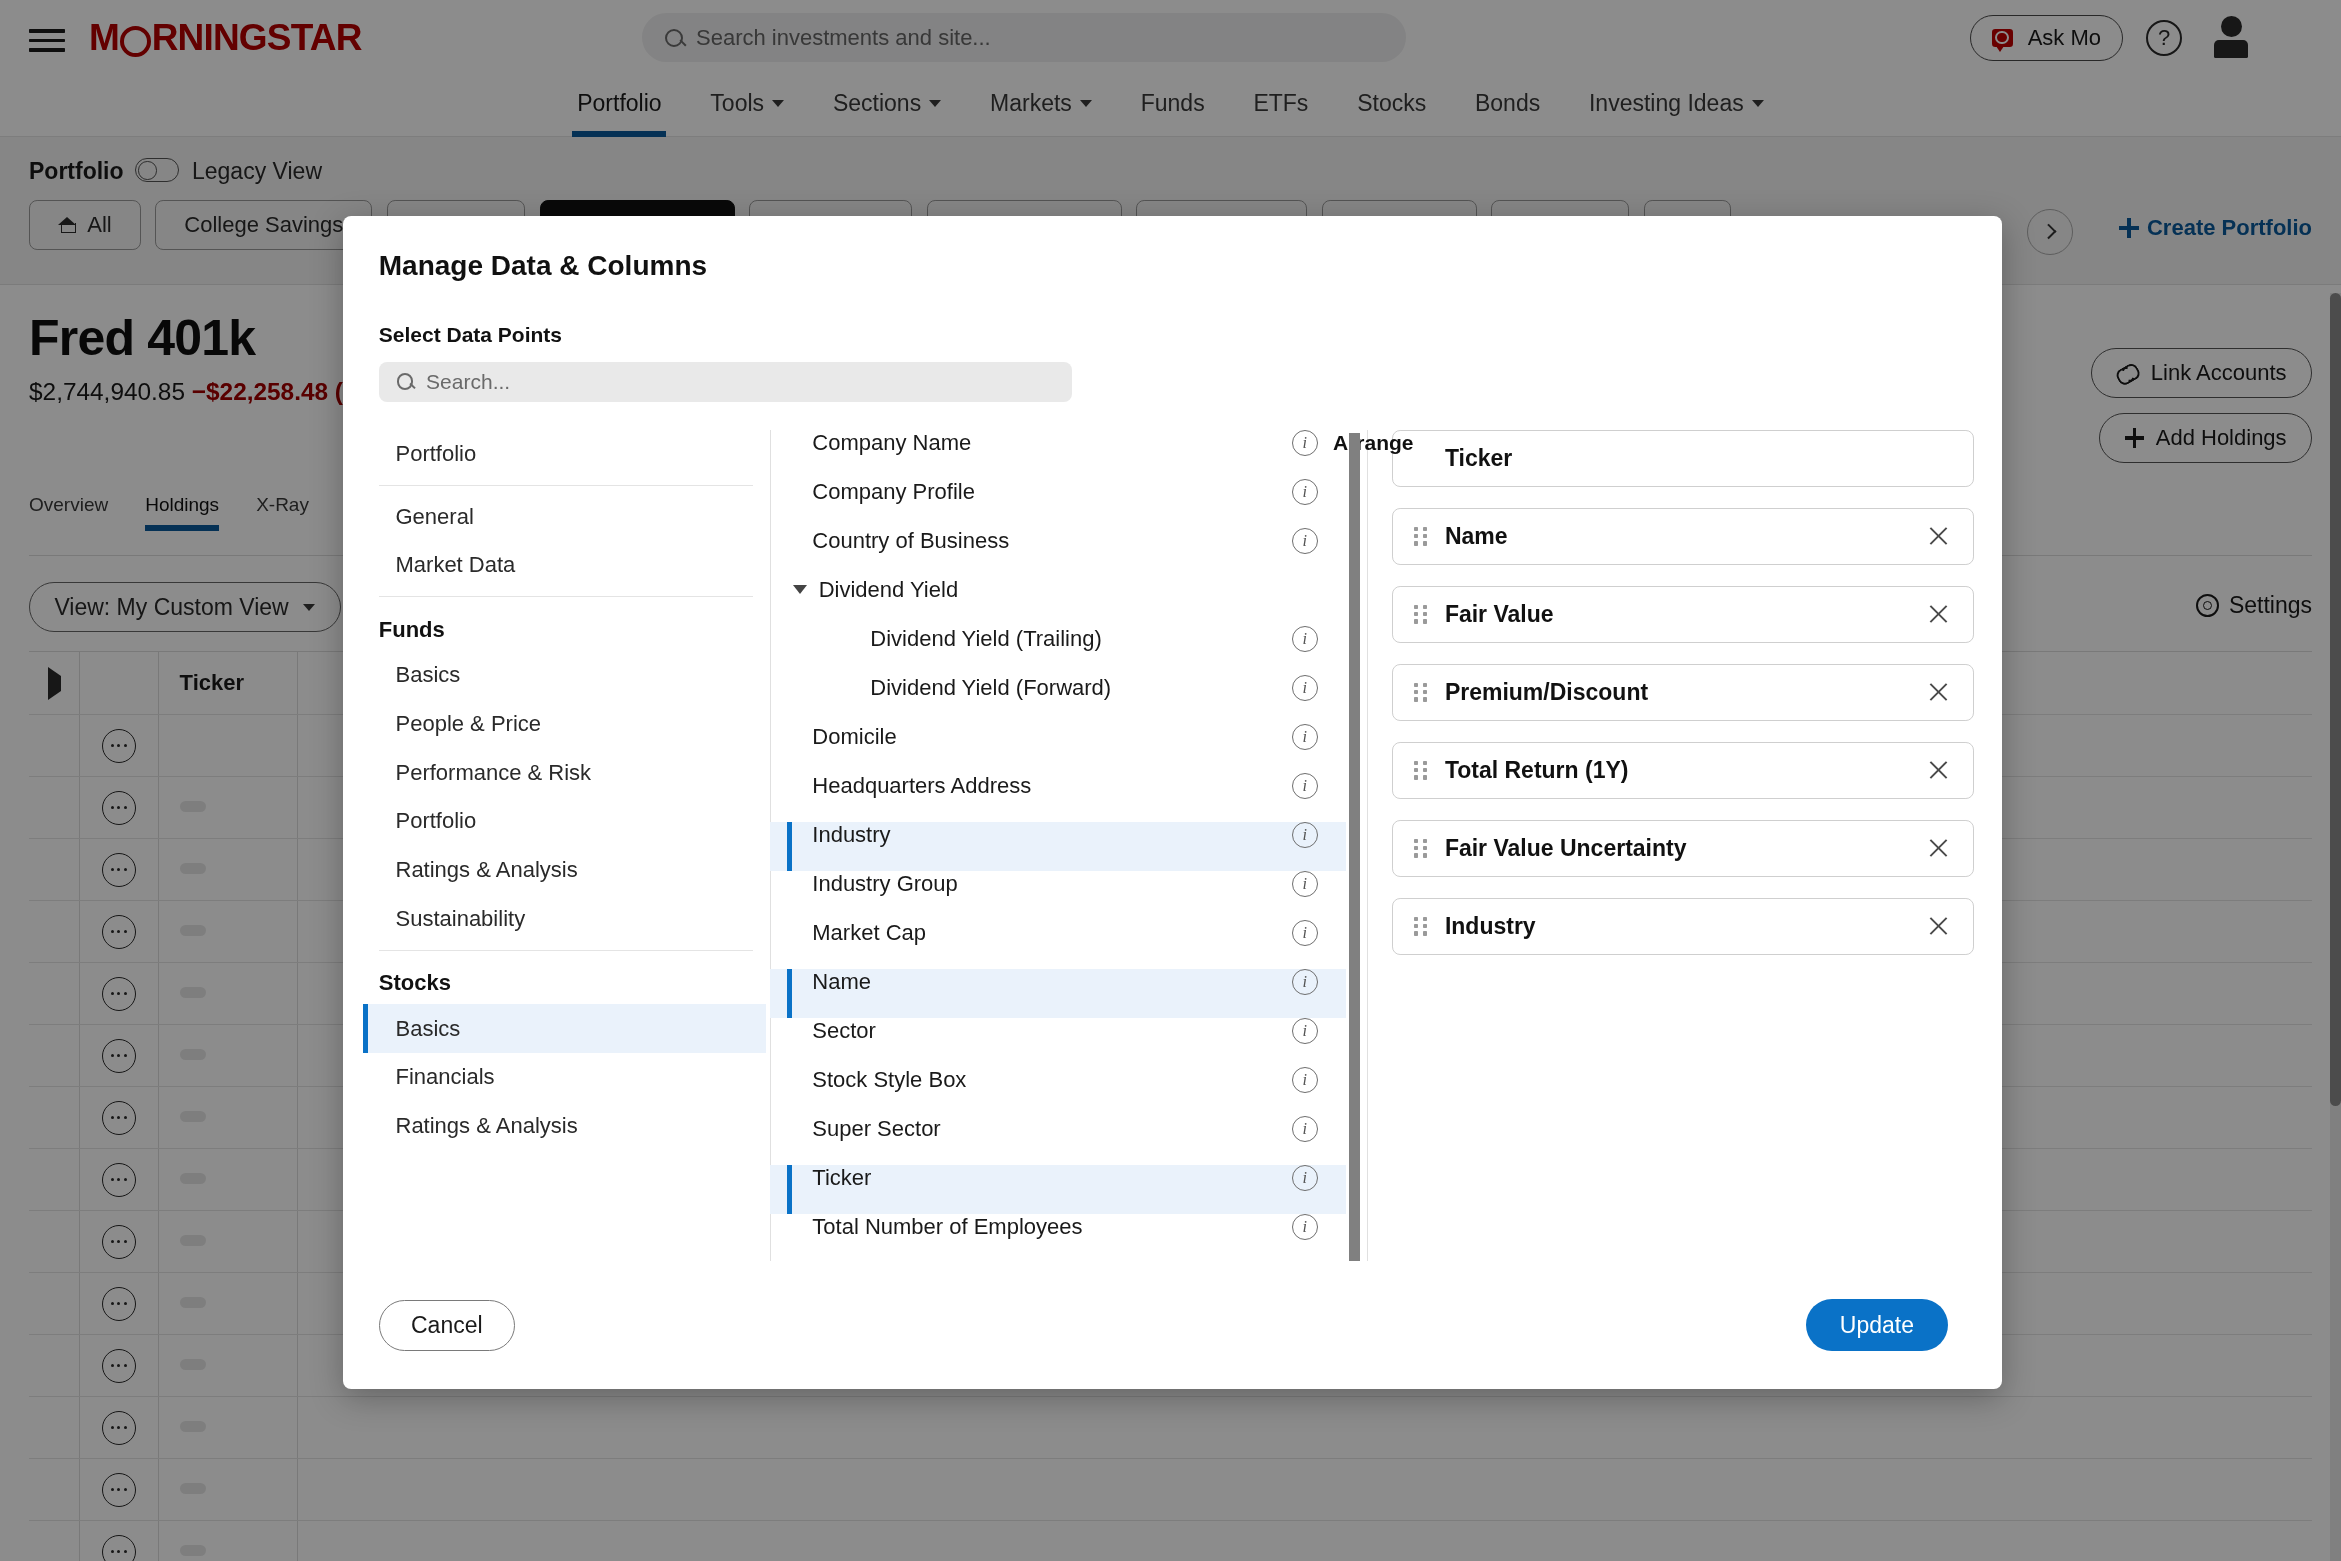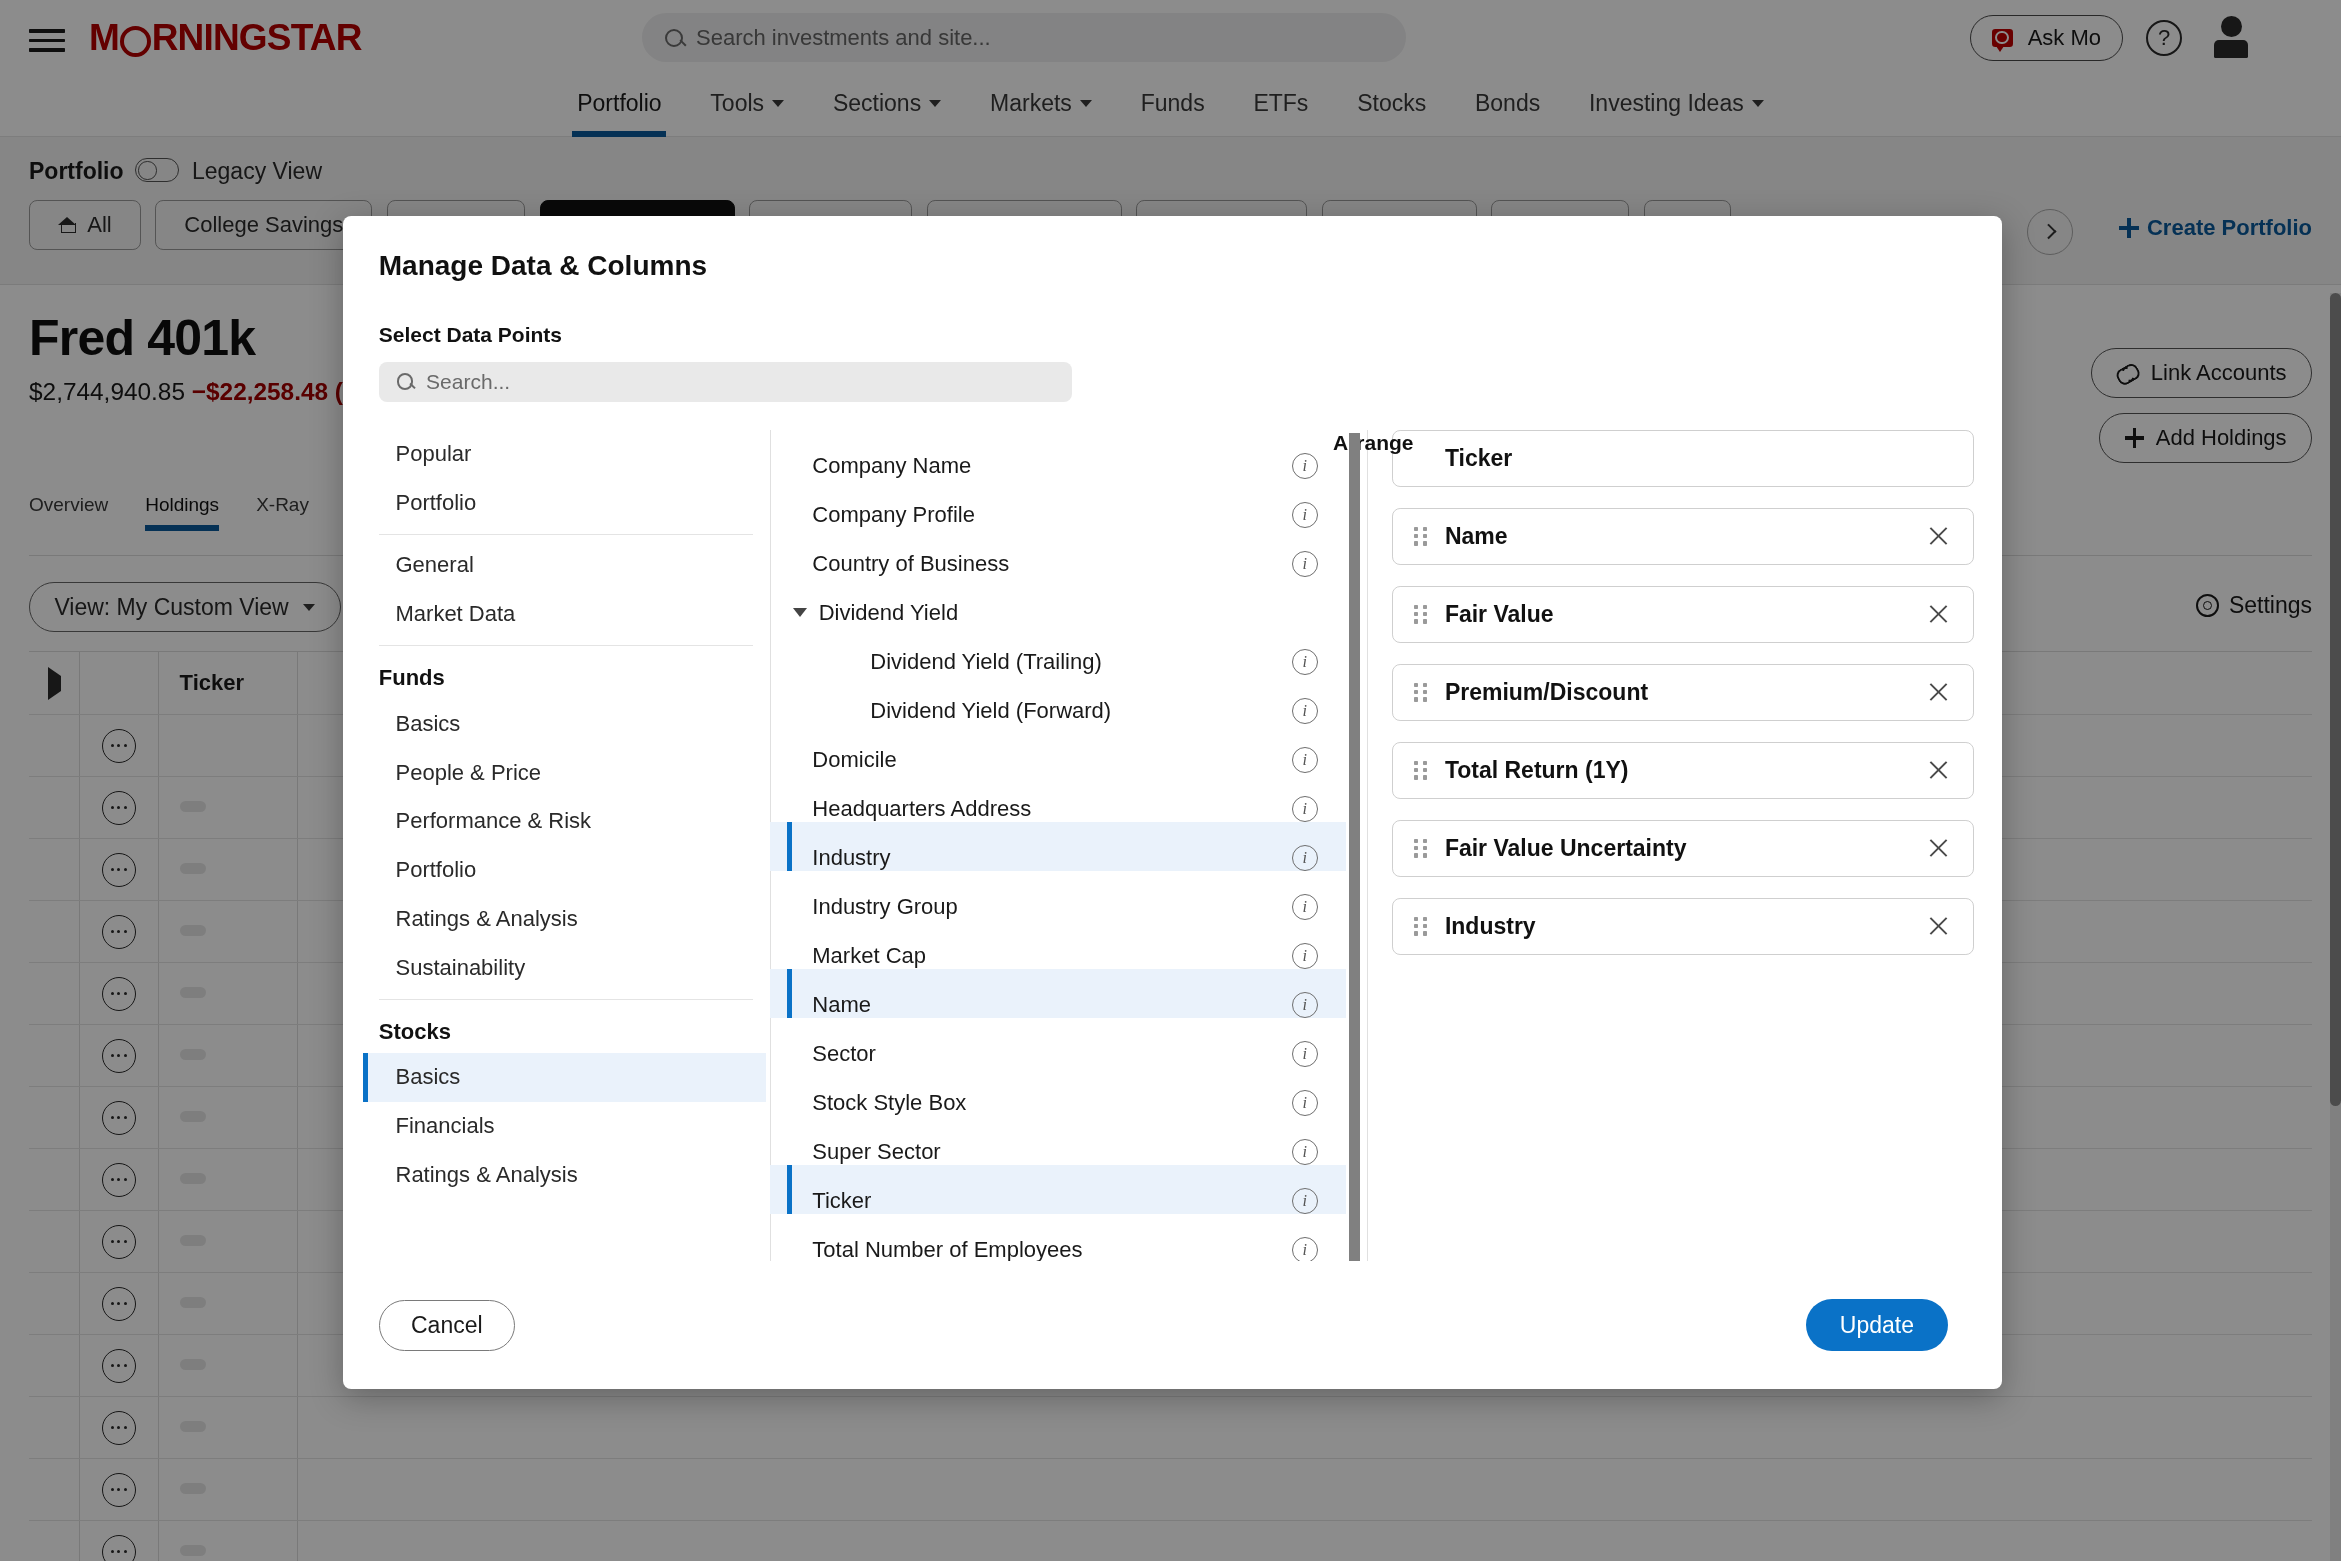--- a/index.html
+++ b/index.html
@@ -274,21 +274,21 @@
   .cat-item.sel::before {
     content:''; position:absolute; left: 0; top:0; bottom: 0; width: 5.7px; background: #0a72c7;
   }
 
   .pane-div { width: 0.8px; background: #e0e0e0; flex:none; }
 
   
   .dp-col { flex: 1; min-width: 0; position: relative; overflow: hidden; }
   .dp-scroll { position:absolute; inset: 0 21px 0 0; overflow: hidden; }
   .dp-item {
-    display:flex; align-items:flex-end; justify-content: space-between;
+    display:flex; align-items:flex-start; justify-content: space-between;
     height: 49px; padding: 0 28px 0 42px; position: relative;
     font-size: 22px; color: #1a1a1a;
   }
   .dp-item.sel { background: #eaf2fb; }
   .dp-item.sel::before {
     content:''; position:absolute; left: 16.3px; top:0; bottom: 0; width: 5.7px; background: #0a72c7;
   }
   .dp-item.child { padding-left: 100px; }
   .dp-item.parent .dp-label { display:flex; align-items:center; gap: 11.4px; }
   .tri-d { width:0;height:0;border-left:7.3px solid transparent;border-right:7.3px solid transparent;border-top:9px solid #444; flex:none; }
@@ -720,21 +720,20 @@
     <div class="sdp-label">Select Data Points</div>
     <div class="arrange-label">Arrange</div>
 
     <div class="modal-search">
       <span class="mag2"></span>
       <span class="ph2">Search...</span>
     </div>
 
     <div class="panes">
       <div class="cat-col" id="cat-col">
-          <div class="cat-item">Popular</div>
           <div class="cat-item">Portfolio</div>
           <div class="cat-sep"></div>
           <div class="cat-item">General</div>
           <div class="cat-item">Market Data</div>
           <div class="cat-sep"></div>
           <div class="cat-head">Funds</div>
           <div class="cat-item">Basics</div>
           <div class="cat-item">People &amp; Price</div>
           <div class="cat-item">Performance &amp; Risk</div>
           <div class="cat-item">Portfolio</div>

